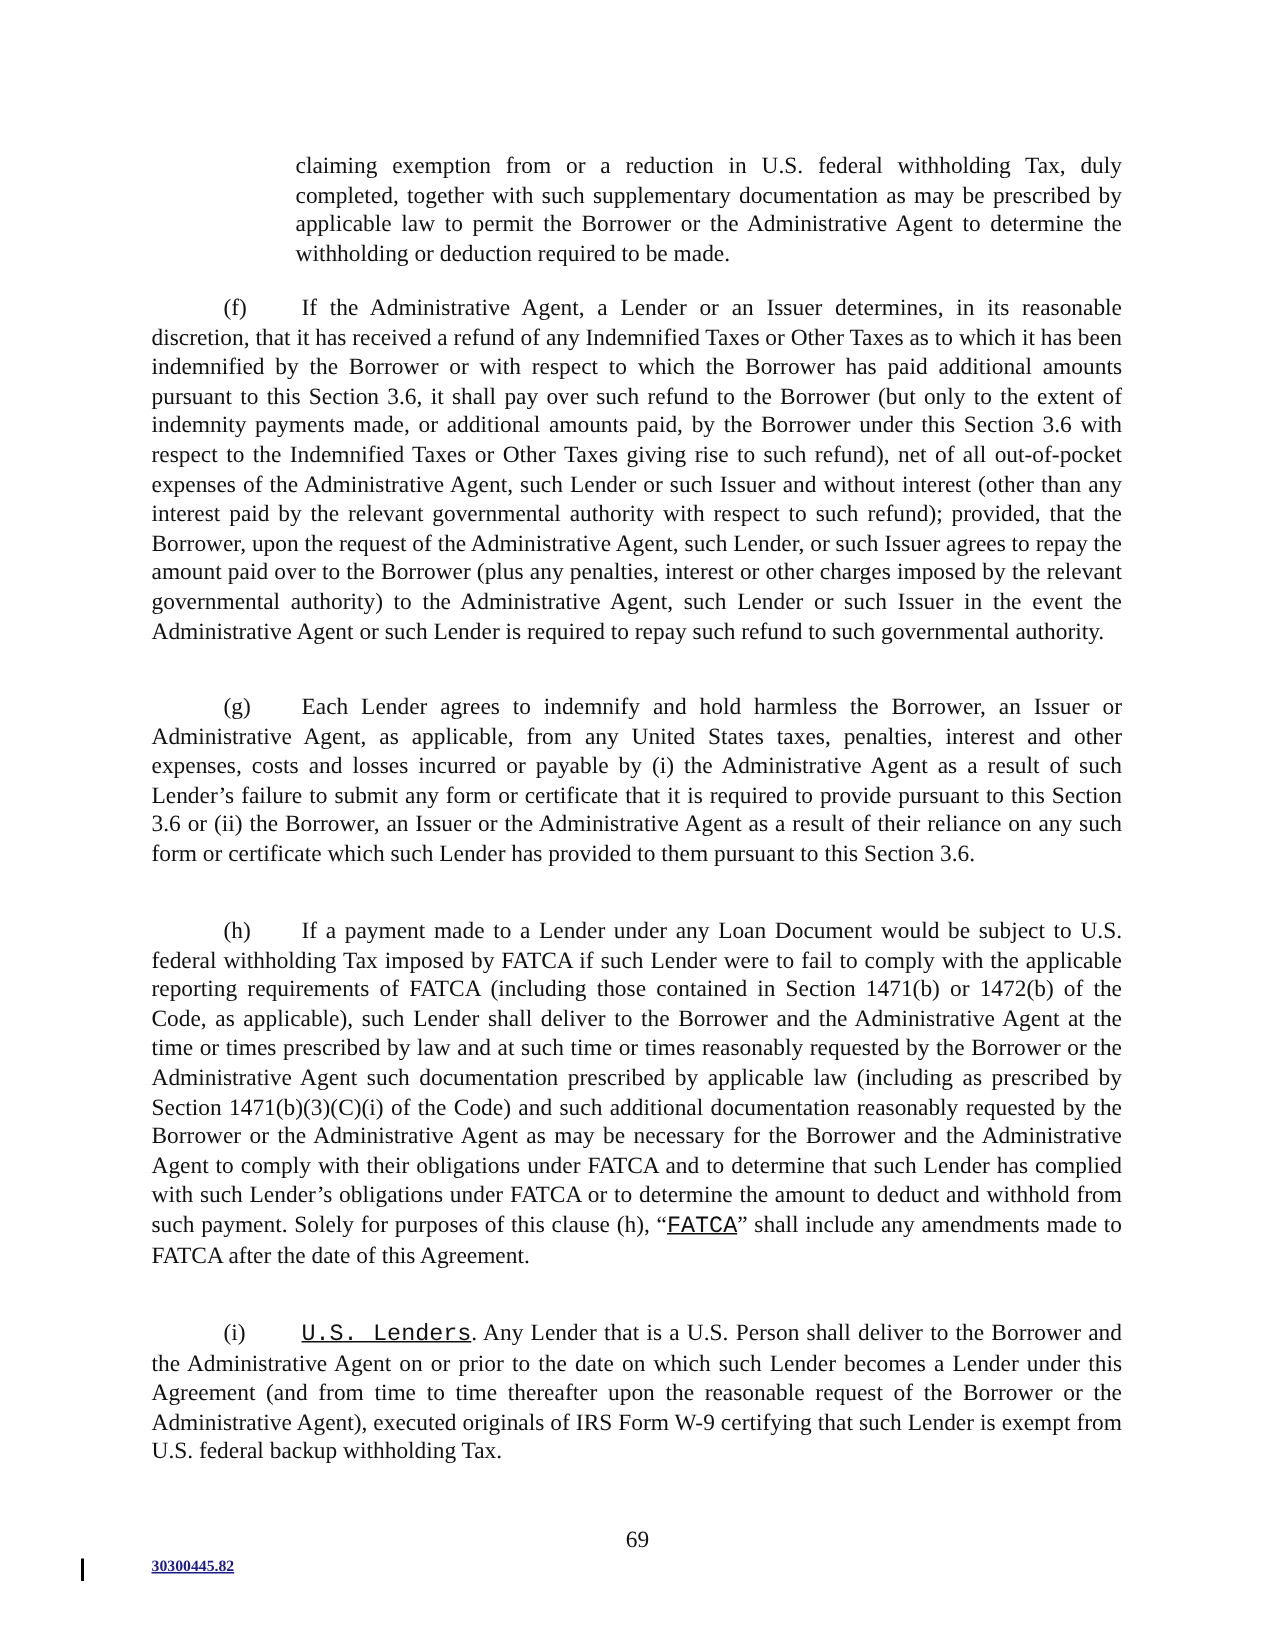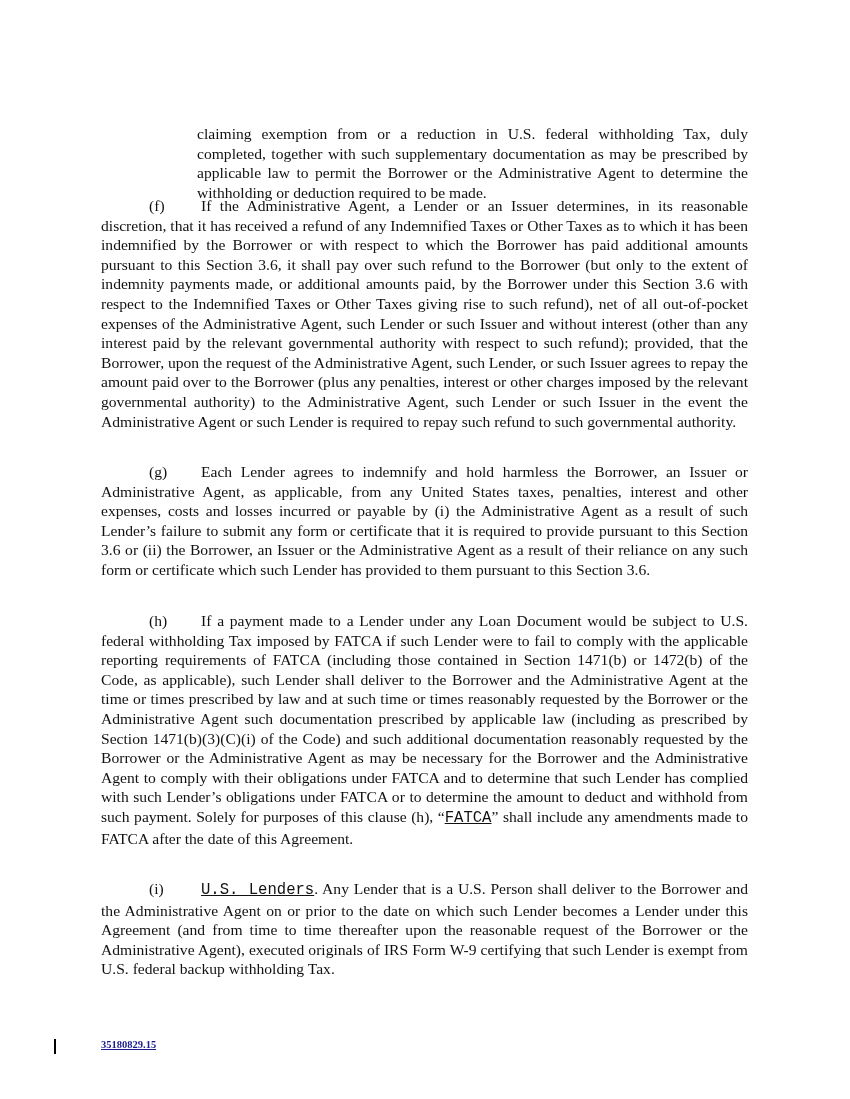--- a/index.html
+++ b/index.html
@@ -1,21 +1,21 @@
 <!DOCTYPE html>
 <html><head>
 <meta charset="utf-8">
 <style>
   html, body { margin: 0; padding: 0; background: #ffffff; }
   body { width: 850px; height: 1099px; position: relative; overflow: hidden;
          font-family: "Liberation Serif", "DejaVu Serif", serif; color: #111; }
   .page { position: absolute; left: 0; top: 0; width: 850px; height: 1099px; }
   .para { position: absolute; left: 101px; width: 647px; font-size: 15.6px;
           line-height: 19.6px; text-align: justify; margin: 0; }
-  .para.cont { left: 197px; width: 551px; margin-top: 23px; }
+  .para.cont { left: 197px; width: 551px; }
   .label { display: inline-block; width: 52px; margin-left: 48px; }
   .u { text-decoration: underline; font-family: Liberation Mono, monospace; }
   .i { }
   .pagenum { position: absolute; left: 0; width: 850px; top: 1018px; text-align: center;
              font-size: 15.6px; }
   .footer-id { position: absolute; left: 101px; top: 1039px; font-size: 10.5px; font-weight: bold;
                color: #1a1a8c; text-decoration: underline; }
   .change-bar { position: absolute; left: 54px; top: 1039px; width: 2px; height: 15px; background: #000; }
 </style>
 </head>
@@ -26,15 +26,16 @@
   <p class="para cont" style="top:101px;">claiming exemption from or a reduction in U.S. federal withholding Tax, duly completed, together with such supplementary documentation as may be prescribed by applicable law to permit the Borrower or the Administrative Agent to determine the withholding or deduction required to be made.</p>
 
   <p class="para" style="top:196px;"><span class="label">(f)</span><span>If the Administrative Agent, a Lender or an Issuer determines, in its reasonable discretion, that it has received a refund of any Indemnified Taxes or Other Taxes as to which it has been indemnified by the Borrower or with respect to which the Borrower has paid additional amounts pursuant to this Section 3.6, it shall pay over such refund to the Borrower (but only to the extent of indemnity payments made, or additional amounts paid, by the Borrower under this Section 3.6 with respect to the Indemnified Taxes or Other Taxes giving rise to such refund), net of all out-of-pocket expenses of the Administrative Agent, such Lender or such Issuer and without interest (other than any interest paid by the relevant governmental authority with respect to such refund); provided, that the Borrower, upon the request of the Administrative Agent, such Lender, or such Issuer agrees to repay the amount paid over to the Borrower (</span><span class="i">plus</span><span> any penalties, interest or other charges imposed by the relevant governmental authority) to the Administrative Agent, such Lender or such Issuer in the event the Administrative Agent or such Lender is required to repay such refund to such governmental authority.</span></p>
 
   <p class="para" style="top:462px;"><span class="label">(g)</span><span>Each Lender agrees to indemnify and hold harmless the Borrower, an Issuer or Administrative Agent, as applicable, from any United States taxes, penalties, interest and other expenses, costs and losses incurred or payable by (i) the Administrative Agent as a result of such Lender’s failure to submit any form or certificate that it is required to provide pursuant to this Section 3.6 or (ii) the Borrower, an Issuer or the Administrative Agent as a result of their reliance on any such form or certificate which such Lender has provided to them pursuant to this Section 3.6.</span></p>
 
   <p class="para" style="top:611px;"><span class="label">(h)</span><span>If a payment made to a Lender under any Loan Document would be subject to U.S. federal withholding Tax imposed by FATCA if such Lender were to fail to comply with the applicable reporting requirements of FATCA (including those contained in Section 1471(b) or 1472(b) of the Code, as applicable), such Lender shall deliver to the Borrower and the Administrative Agent at the time or times prescribed by law and at such time or times reasonably requested by the Borrower or the Administrative Agent such documentation prescribed by applicable law (including as prescribed by Section 1471(b)(3)(C)(i) of the Code) and such additional documentation reasonably requested by the Borrower or the Administrative Agent as may be necessary for the Borrower and the Administrative Agent to comply with their obligations under FATCA and to determine that such Lender has complied with such Lender’s obligations under FATCA or to determine the amount to deduct and withhold from such payment. Solely for purposes of this clause (h), “</span><span class="u">FATCA</span><span>” shall include any amendments made to FATCA after the date of this Agreement.</span></p>
 
   <p class="para" style="top:879px;"><span class="label">(i)</span><span class="u">U.S. Lenders</span><span>. Any Lender that is a U.S. Person shall deliver to the Borrower and the Administrative Agent on or prior to the date on which such Lender becomes a Lender under this Agreement (and from time to time thereafter upon the reasonable request of the Borrower or the Administrative Agent), executed originals of IRS Form W-9 certifying that such Lender is exempt from U.S. federal backup withholding Tax.</span></p>
 
+  <div class="pagenum">69</div>
   <div class="change-bar"></div>
-  <div class="footer-id">35180829.15</div>
+  <div class="footer-id">30300445.82</div>
 </div>
 
 </body></html>

